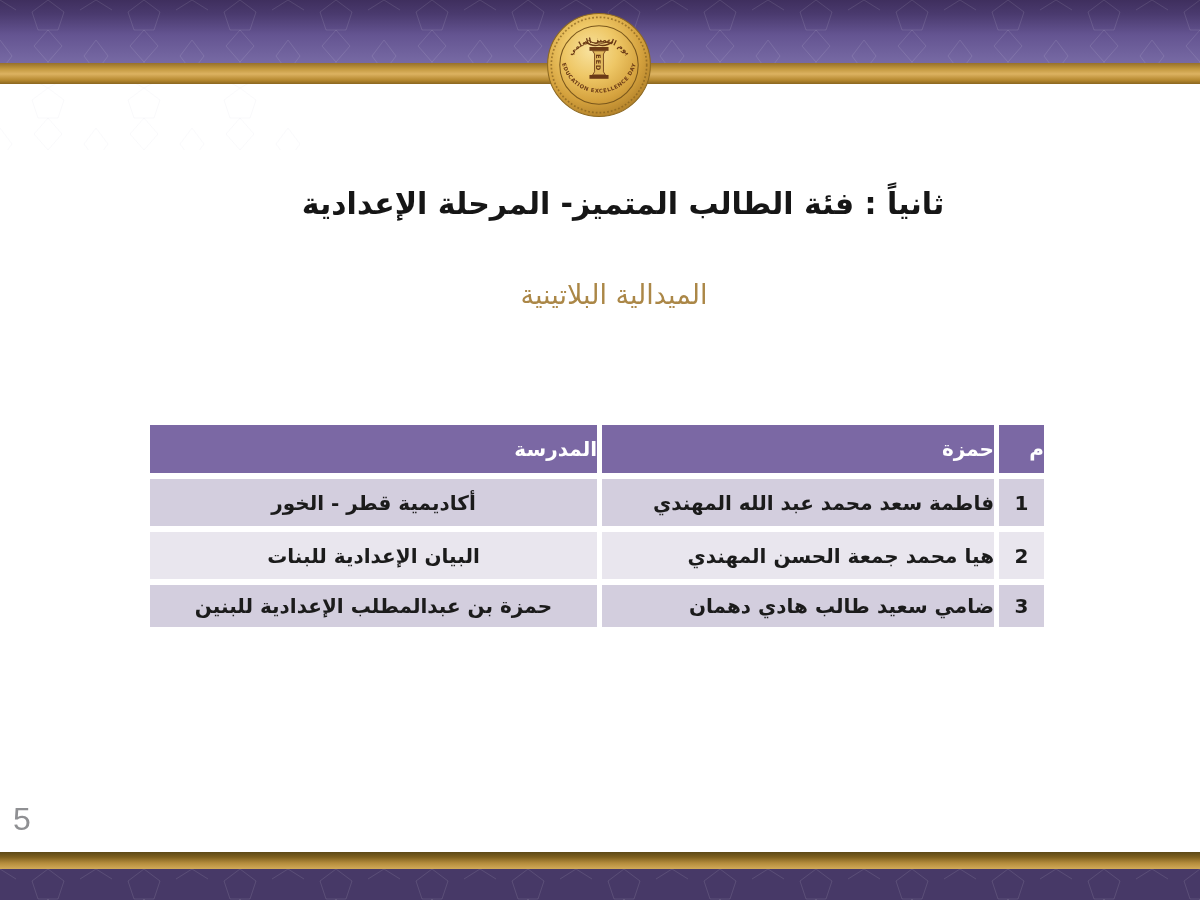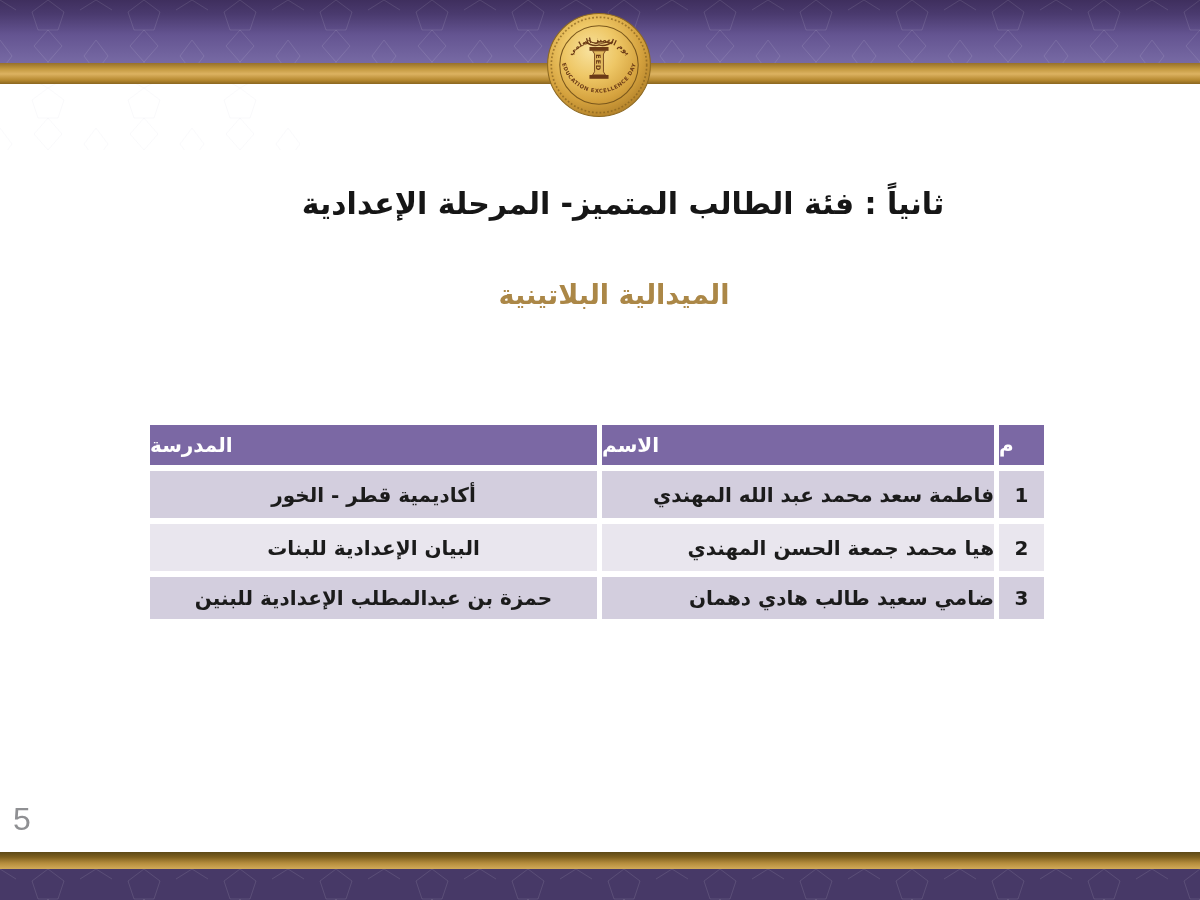--- a/index.html
+++ b/index.html
@@ -32,31 +32,31 @@
   .medal{position:absolute;left:546px;top:12px;width:106px;height:106px;z-index:3;}
   
   .title{
     position:absolute;left:0;right:0;top:186px;z-index:2;
     text-align:center;direction:rtl;
     font-size:30px;font-weight:bold;color:#161616;letter-spacing:0;margin-left:46px;
   }
   .subtitle{
     position:absolute;left:0;right:0;top:279px;z-index:2;
     text-align:center;direction:rtl;
-    font-size:27px;font-weight:bold;color:#ab8747;padding-left:28px;
+    font-size:27px;font-weight:normal;color:#ab8747;padding-left:28px;
   }
   
   .table-wrap{position:absolute;left:145px;top:419px;z-index:2;}
   table.winners{
     border-collapse:separate;border-spacing:5px 6px;direction:rtl;
     font-family:"DejaVu Sans",sans-serif;
   }
   table.winners th{
     background:#7b68a4;color:#ffffff;font-size:20px;font-weight:bold;
-    text-align:left;vertical-align:middle;height:40px;padding:0;
+    text-align:right;vertical-align:middle;height:48px;padding:0;
   }
   table.winners td{
     color:#1b1b1b;font-size:20px;font-weight:bold;vertical-align:middle;padding:0;
   }
   table.winners tr.r-odd td{background:#d3cede;}
   table.winners tr.r-even td{background:#e9e6ee;}
   table.winners tr.h-normal td{height:47px;}
   table.winners tr.h-tall td{height:42px;}
   .col-index{width:45px;text-align:center;}
   .col-name{width:392px;}
@@ -148,21 +148,21 @@
   </svg>
 
   <div class="title">ثانياً : فئة الطالب المتميز- المرحلة الإعدادية</div>
   <div class="subtitle">الميدالية البلاتينية</div>
 
   <div class="table-wrap">
     <table class="winners">
       <thead>
         <tr>
           <th class="col-index">م</th>
-          <th class="col-name">الاسم</th>
+          <th class="col-name">حمزة</th>
           <th class="col-school">المدرسة</th>
         </tr>
       </thead>
       <tbody>
         <tr class="r-odd h-normal">
           <td class="col-index">1</td>
           <td class="col-name">فاطمة سعد محمد عبد الله المهندي</td>
           <td class="col-school">أكاديمية قطر - الخور</td>
         </tr>
         <tr class="r-even h-normal">

